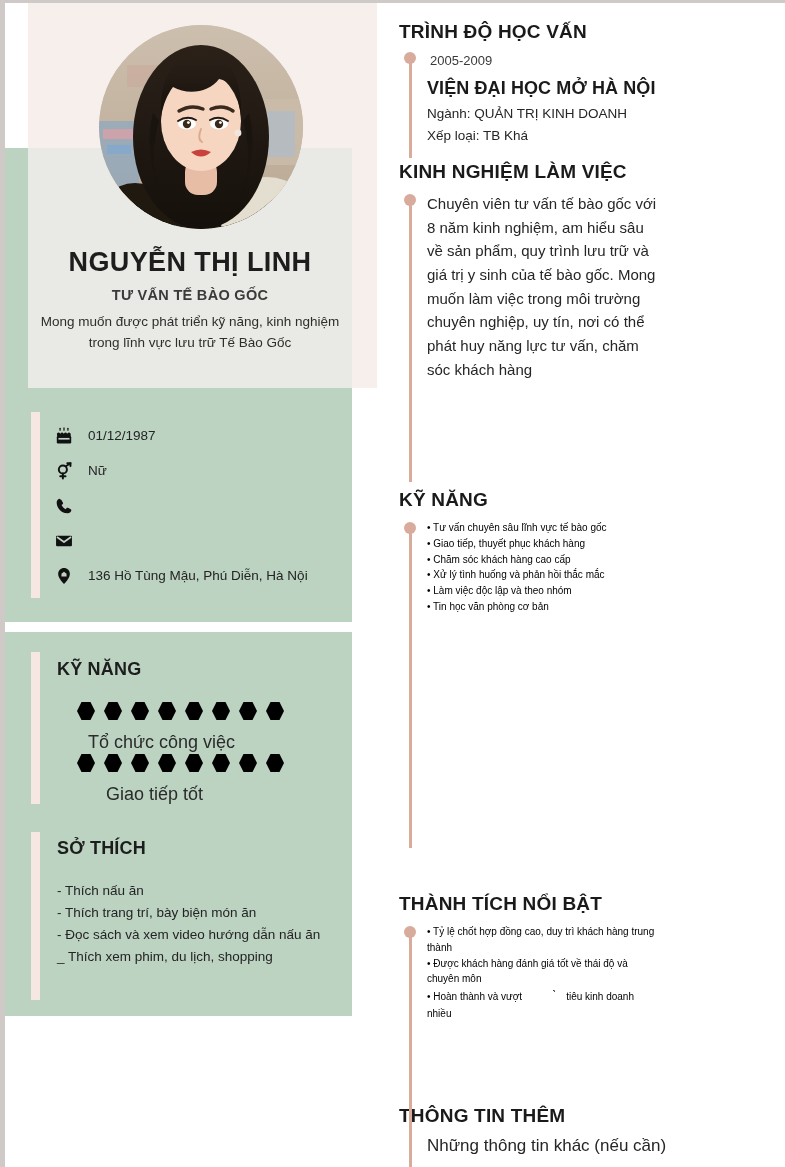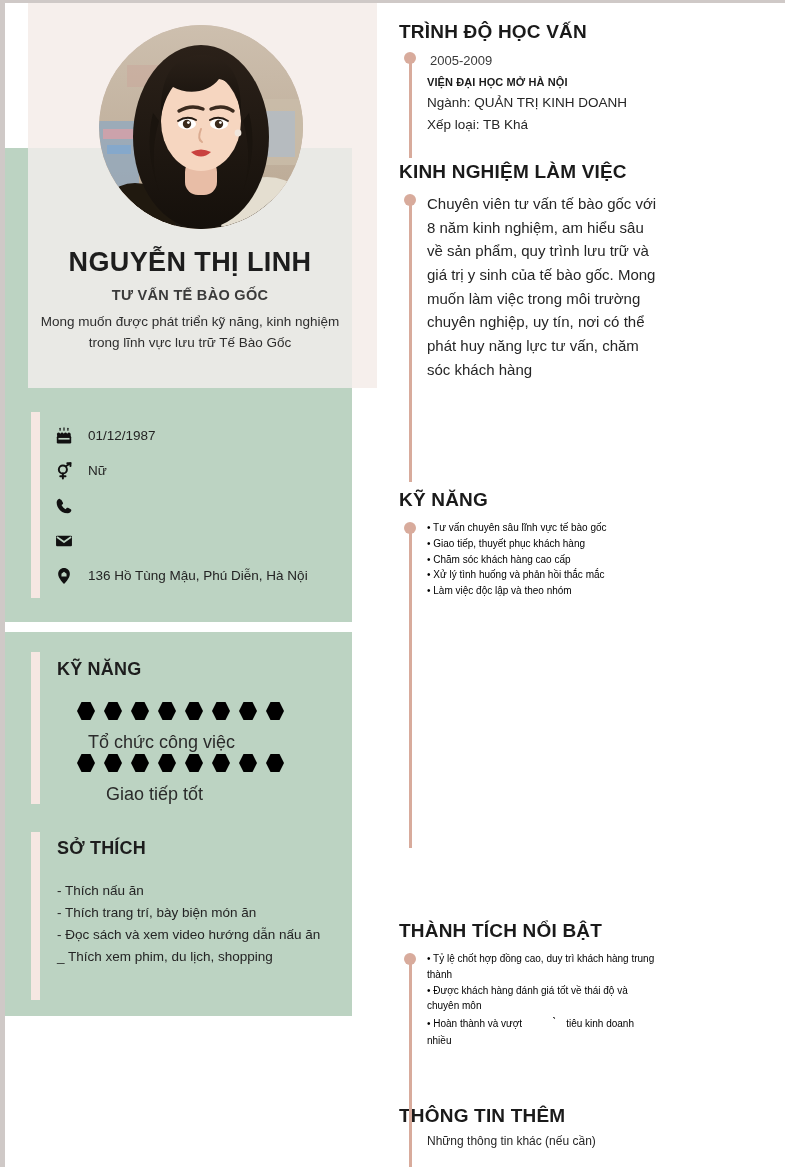--- a/index.html
+++ b/index.html
@@ -220,21 +220,21 @@
     line-height: 1.62;
     color: #262626;
   }
   .r-body .yr {
     font-size: 13px;
     color: #3a3a3a;
     padding-left: 3px;
   }
   .r-body .school {
     font-weight: bold;
-    font-size: 11px;
+    font-size: 18px;
     letter-spacing: 0.1px;
     margin-top: 3px;
     color: #1a1a1a;
   }
   .r-body .det { font-size: 13.5px; }
 
   .para {
     font-size: 15px;
     line-height: 1.58;
     color: #262626;
@@ -460,40 +460,41 @@
       <div class="timeline" style="top:32px;">
         <div class="tl-stem" style="height:318px;"></div>
         <div class="tl-dot"></div>
       </div>
       <div class="r-body bullets" style="top:30px; width:230px;">
         <div>• Tư vấn chuyên sâu lĩnh vực tế bào gốc</div>
         <div> • Giao tiếp, thuyết phục khách hàng</div>
         <div> • Chăm sóc khách hàng cao cấp</div>
         <div> • Xử lý tình huống và phản hồi thắc mắc</div>
         <div> • Làm việc độc lập và theo nhóm</div>
-      </div>
-    </div>
-
-    <div class="r-section" style="top:921px;">
+        <div> • Tin học văn phòng cơ bản</div>
+      </div>
+    </div>
+
+    <div class="r-section" style="top:894px;">
       <div class="r-title">THÀNH TÍCH NỔI BẬT</div>
       <div class="timeline" style="top:32px;">
         <div class="tl-stem" style="height:192px;"></div>
         <div class="tl-dot"></div>
       </div>
       <div class="r-body bullets" style="top:30px; width:228px;">
         <div>• Tỷ lệ chốt hợp đồng cao, duy trì khách hàng trung thành</div>
         <div> • Được khách hàng đánh giá tốt về thái độ và chuyên môn</div>
         <div>
           <span> • Hoàn thành và vượt</span><span class="glyph-gap"></span><span>tiêu kinh doanh nhiều</span>
         </div>
       </div>
     </div>
 
     <div class="r-section" style="top:1106px;">
       <div class="r-title">THÔNG TIN THÊM</div>
       <div class="timeline" style="top:-12px;">
         <div class="tl-stem" style="height:72px;"></div>
       </div>
-      <div class="r-body" style="top:26px; font-size:12px;">Những thông tin khác (nếu cần)</div>
+      <div class="r-body" style="top:26px; font-size:17px;">Những thông tin khác (nếu cần)</div>
     </div>
 
   </div>
 </div>
 
 </body></html>

